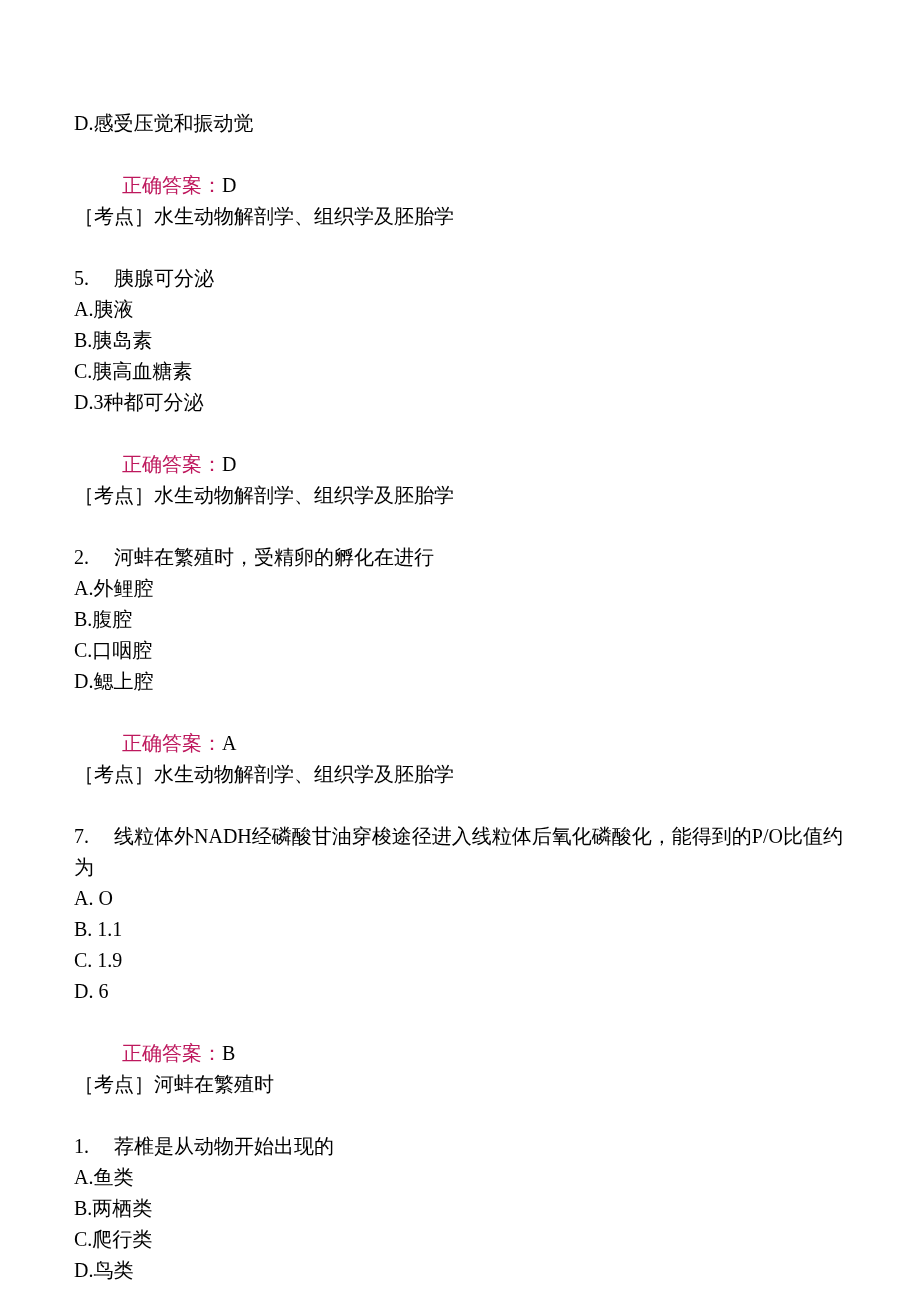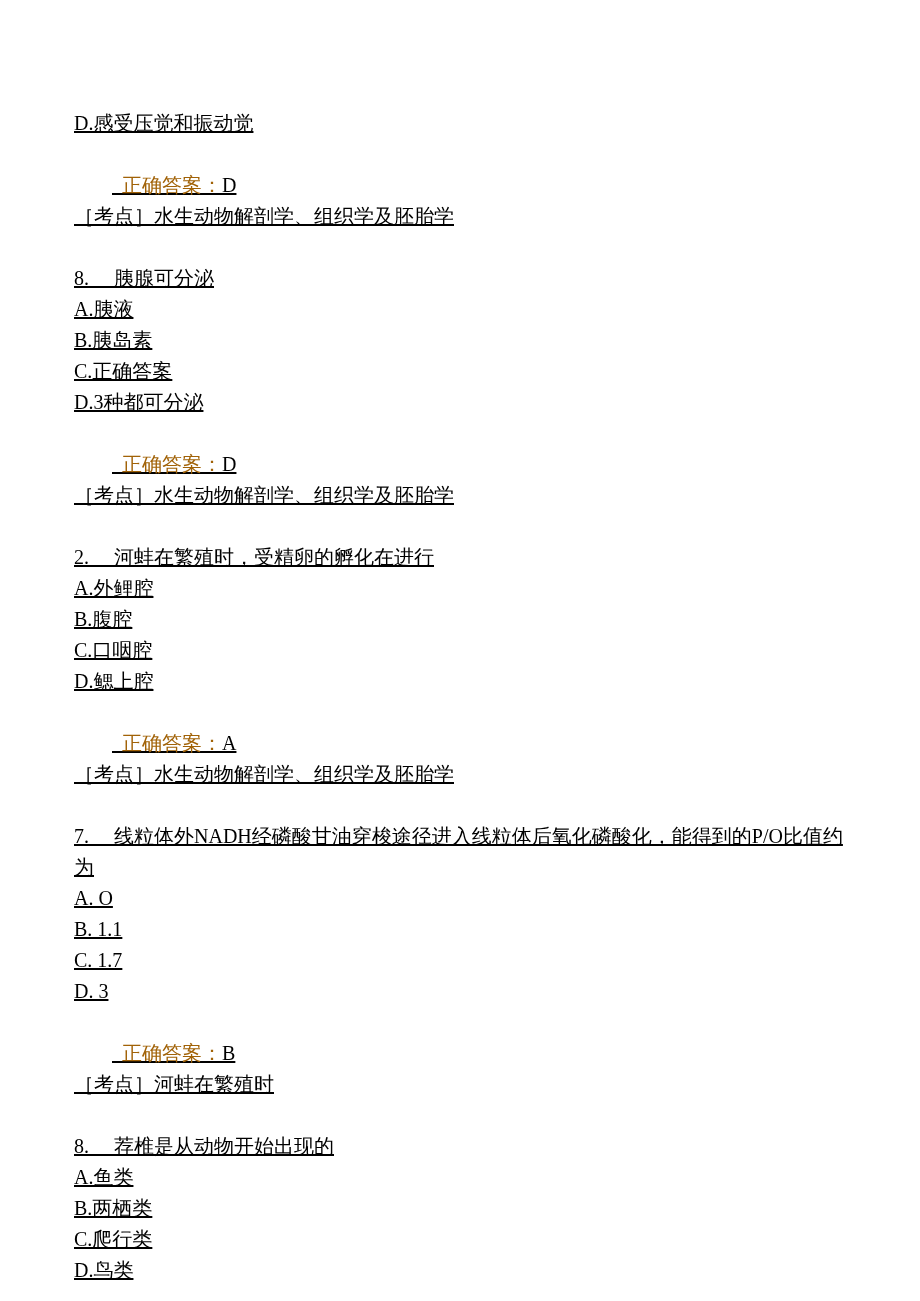--- a/index.html
+++ b/index.html
@@ -12,47 +12,46 @@
     min-height: 1301px;
     box-sizing: border-box;
     padding: 108px 74px 60px 74px;
     font-family: "Microsoft YaHei", "SimSun", "Songti SC", serif;
     font-size: 20px;
     line-height: 1.55;
     color: #000;
   }
   .line {
     white-space: pre-wrap;
-    text-decoration: underline;
   }
   .indent1 {
     padding-left: 38px;
   }
   .red {
-    color: #a16207;
+    color: #be185d;
   }
   .blank {
     height: 31px;
   }
 </style>
 </head>
 <body>
 
 <div class="line">D.感受压觉和振动觉</div>
 <div class="line indent1">
   <span class="red">正确答案：</span><span>D</span>
 </div>
 <div class="line">［考点］水生动物解剖学、组织学及胚胎学</div>
 
 <div class="blank"></div>
 
-<div class="line">8.　 胰腺可分泌</div>
+<div class="line">5.　 胰腺可分泌</div>
 <div class="line">A.胰液</div>
 <div class="line">B.胰岛素</div>
-<div class="line">C.正确答案</div>
+<div class="line">C.胰高血糖素</div>
 <div class="line">D.3种都可分泌</div>
 <div class="line indent1">
   <span class="red">正确答案：</span><span>D</span>
 </div>
 <div class="line">［考点］水生动物解剖学、组织学及胚胎学</div>
 
 <div class="blank"></div>
 
 <div class="line">2.　 河蚌在繁殖时，受精卵的孵化在进行</div>
 <div class="line">A.外鲤腔</div>
@@ -62,29 +61,29 @@
 <div class="line indent1">
   <span class="red">正确答案：</span><span>A</span>
 </div>
 <div class="line">［考点］水生动物解剖学、组织学及胚胎学</div>
 
 <div class="blank"></div>
 
 <div class="line">7.　 线粒体外NADH经磷酸甘油穿梭途径进入线粒体后氧化磷酸化，能得到的P/O比值约为</div>
 <div class="line">A. O</div>
 <div class="line">B. 1.1</div>
-<div class="line">C. 1.7</div>
-<div class="line">D. 3</div>
+<div class="line">C. 1.9</div>
+<div class="line">D. 6</div>
 <div class="line indent1">
   <span class="red">正确答案：</span><span>B</span>
 </div>
 <div class="line">［考点］河蚌在繁殖时</div>
 
 <div class="blank"></div>
 
-<div class="line">8.　 荐椎是从动物开始出现的</div>
+<div class="line">1.　 荐椎是从动物开始出现的</div>
 <div class="line">A.鱼类</div>
 <div class="line">B.两栖类</div>
 <div class="line">C.爬行类</div>
 <div class="line">D.鸟类</div>
 <div class="line indent1">
   
 </div>
 
 </body></html>

